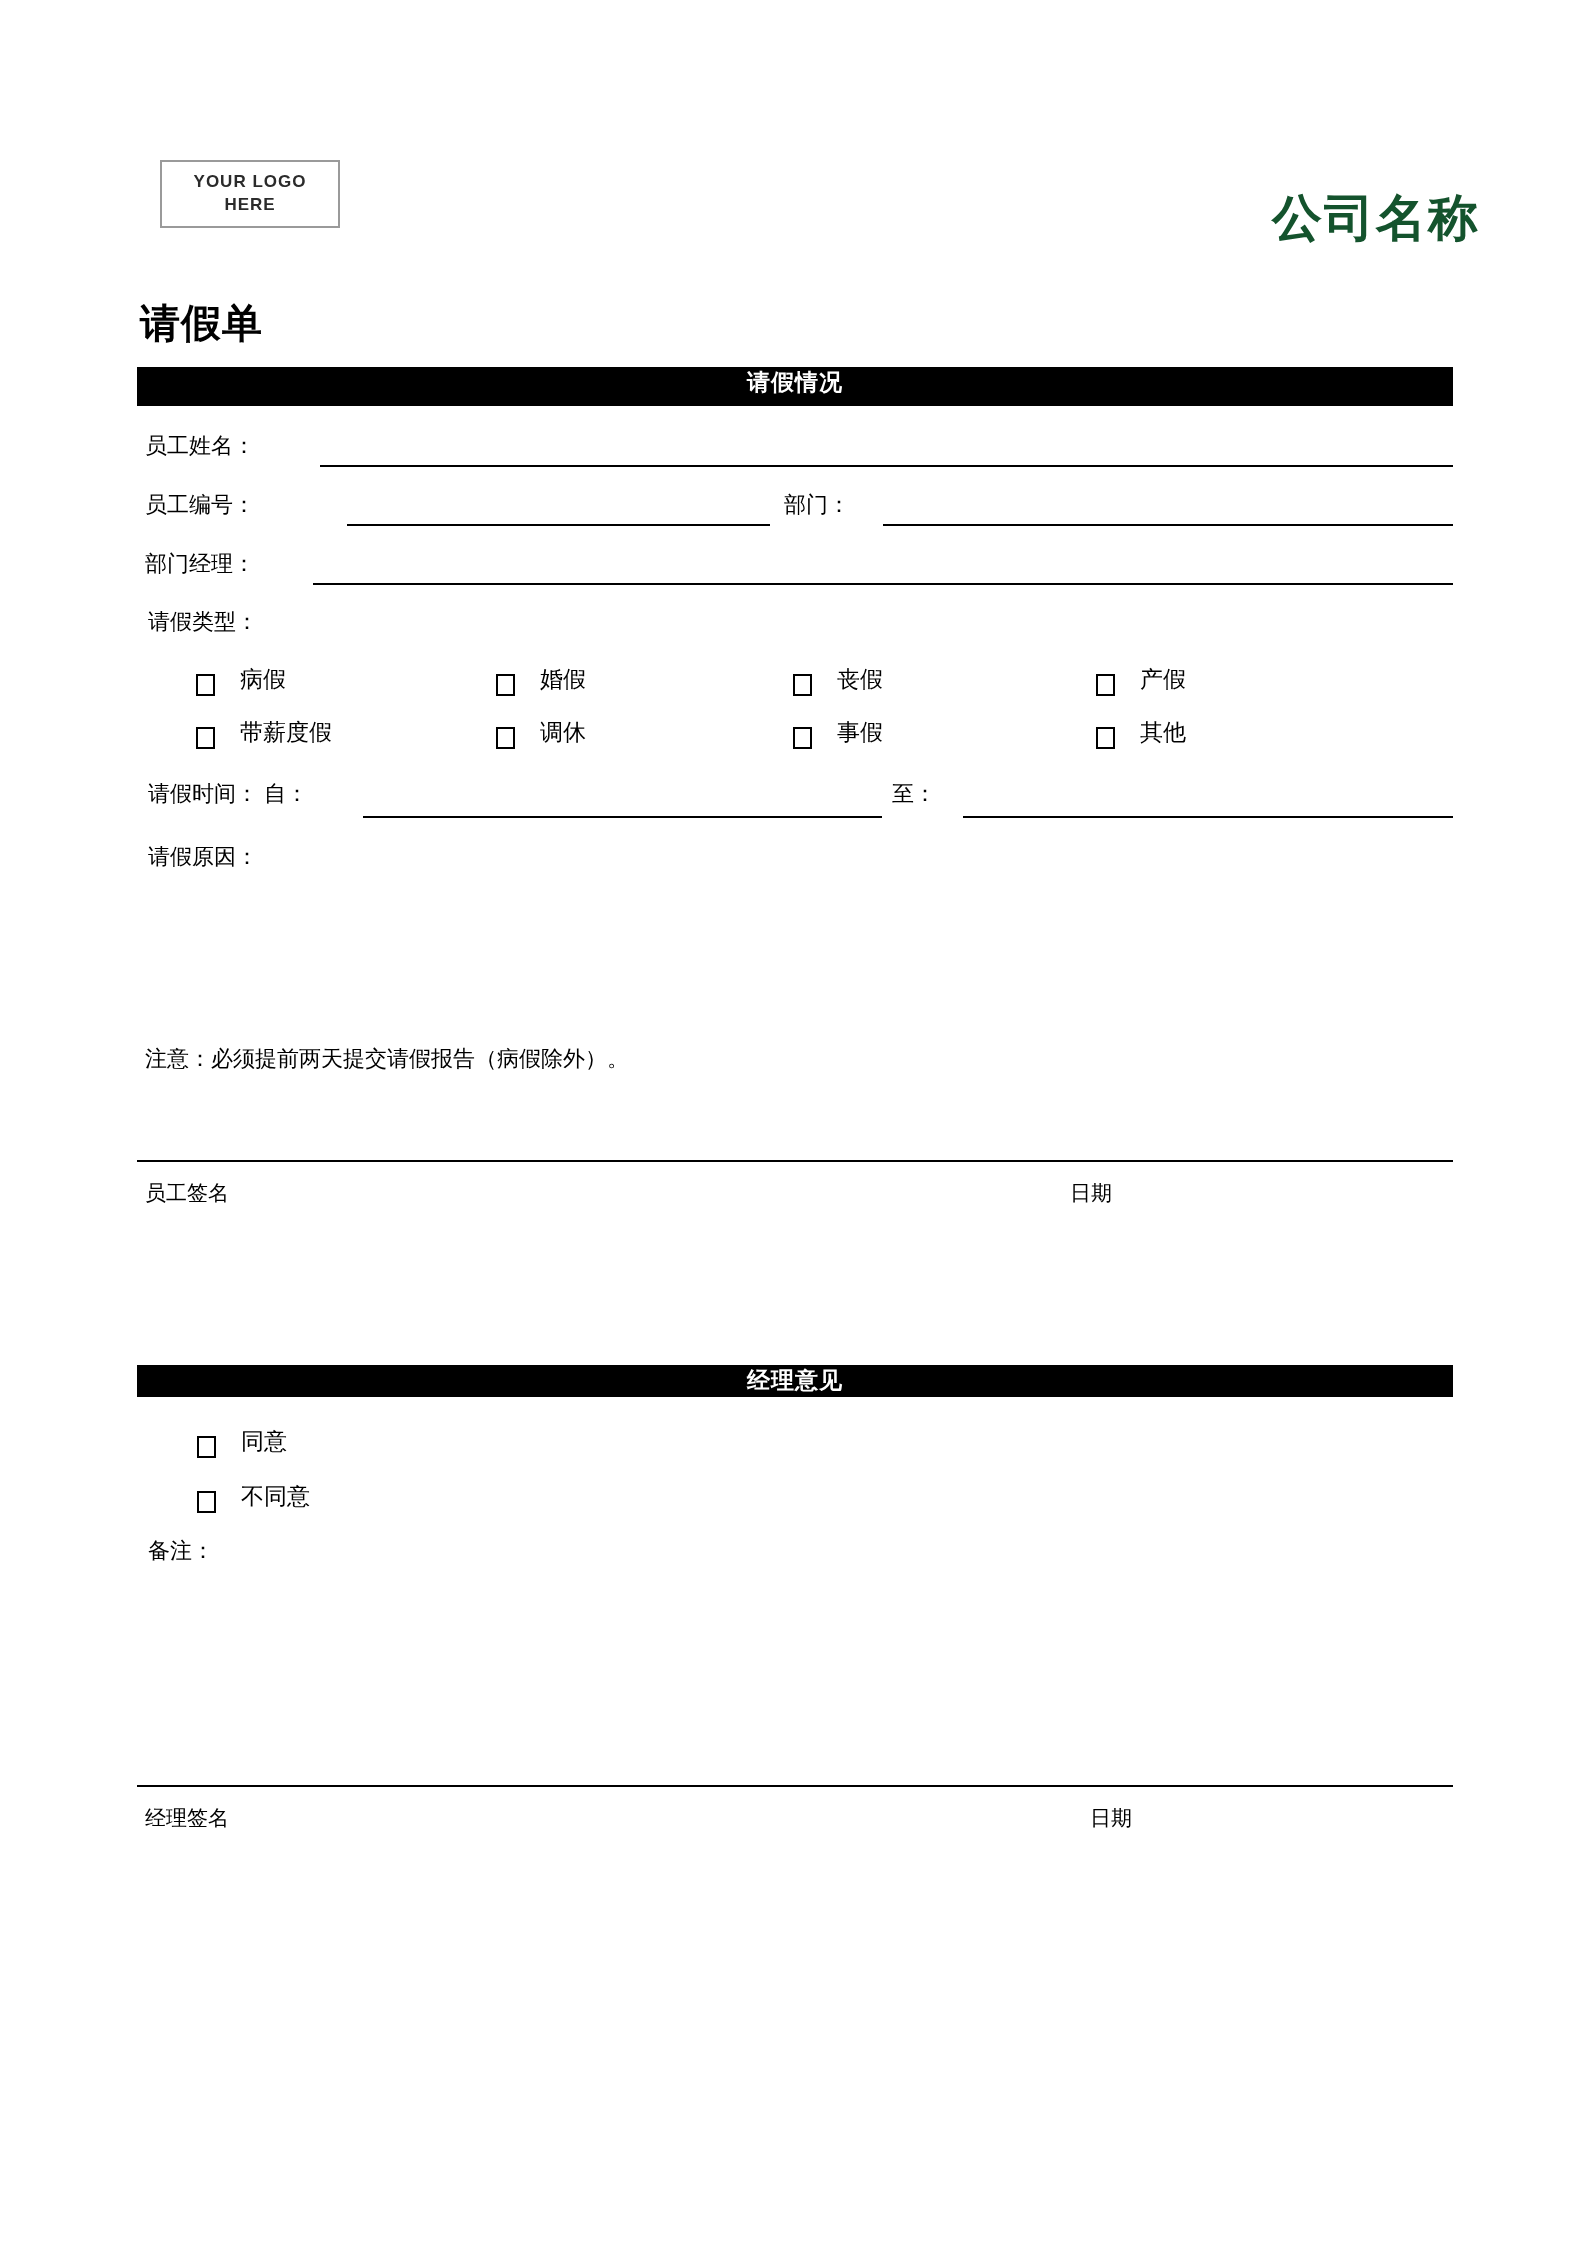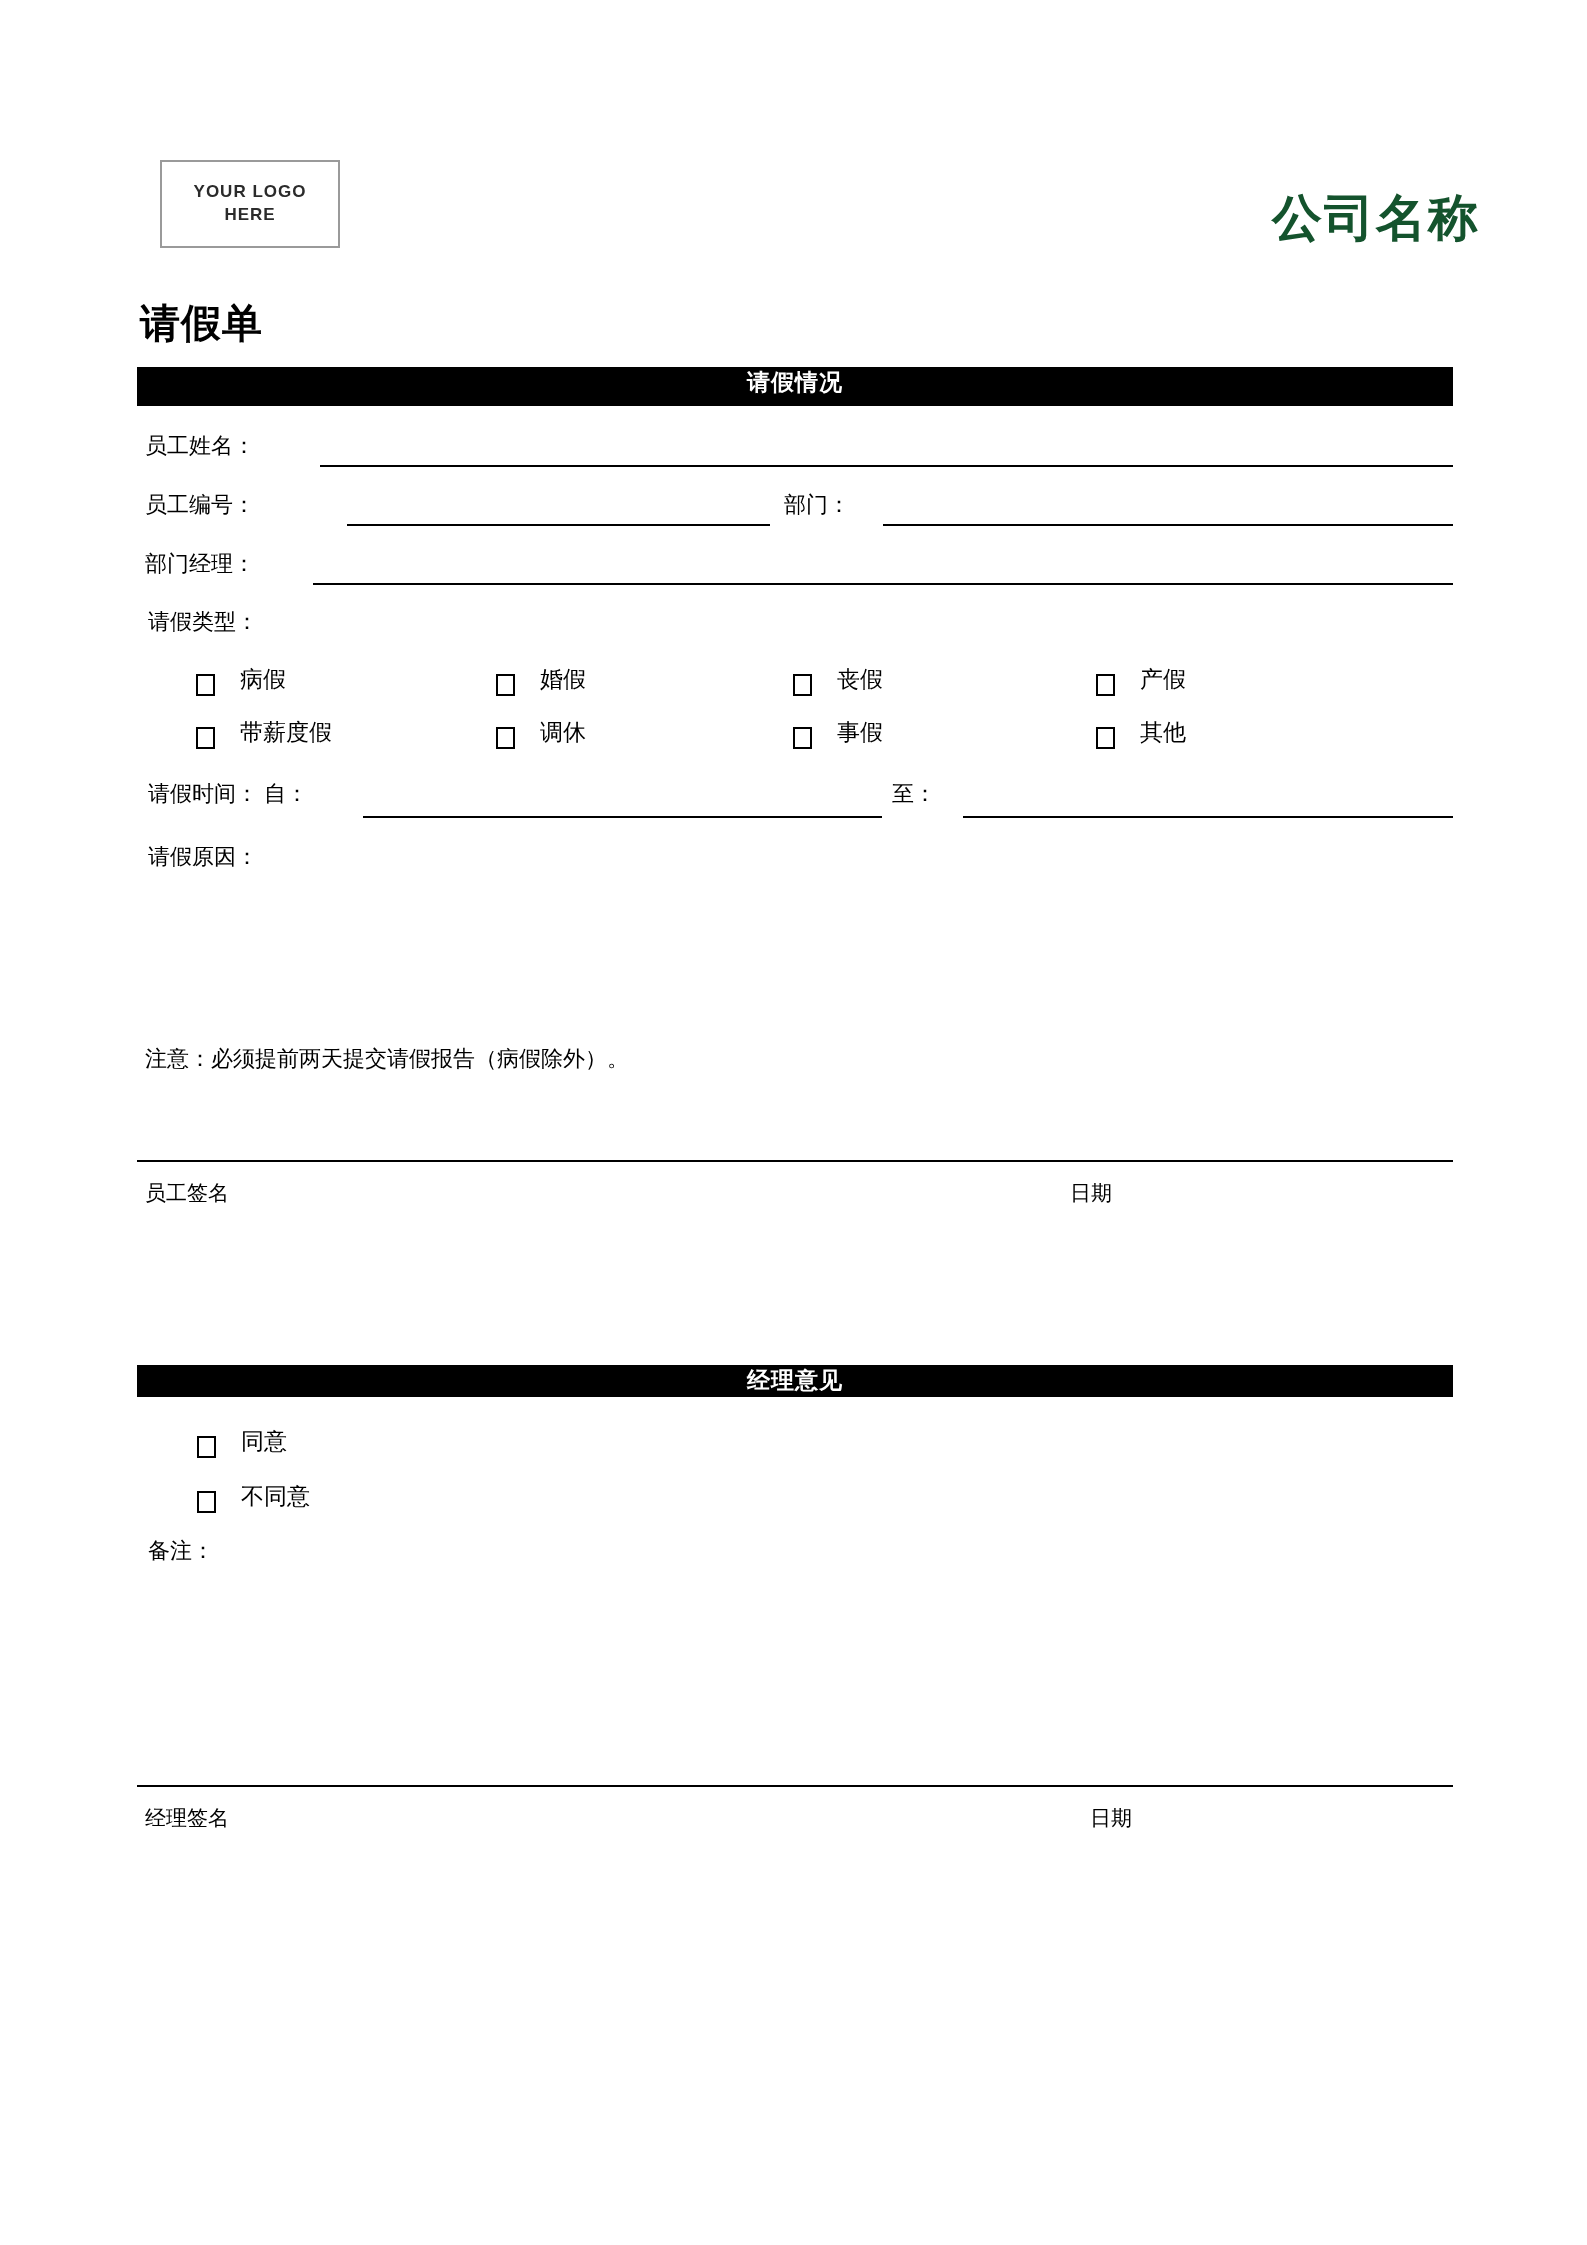--- a/index.html
+++ b/index.html
@@ -9,21 +9,21 @@
     height: 2245px;
     margin: 0 auto;
     background: #ffffff;
     font-family: "Liberation Sans", "DejaVu Sans", sans-serif;
     color: #000000;
     overflow: hidden;
   }
   .abs { position: absolute; }
 
   .logo-box {
-    left: 160px; top: 160px; width: 180px; height: 88px;
+    left: 160px; top: 160px; width: 180px; height: 68px;
     border: 2px solid #9a9a9a;
     display: flex; flex-direction: column; align-items: center; justify-content: center;
     box-sizing: border-box;
   }
   .logo-text {
     font-size: 17px; font-weight: bold; letter-spacing: 1px;
     color: #2b2b2b; line-height: 1.35; text-align: center;
   }
 
   .company-name {

